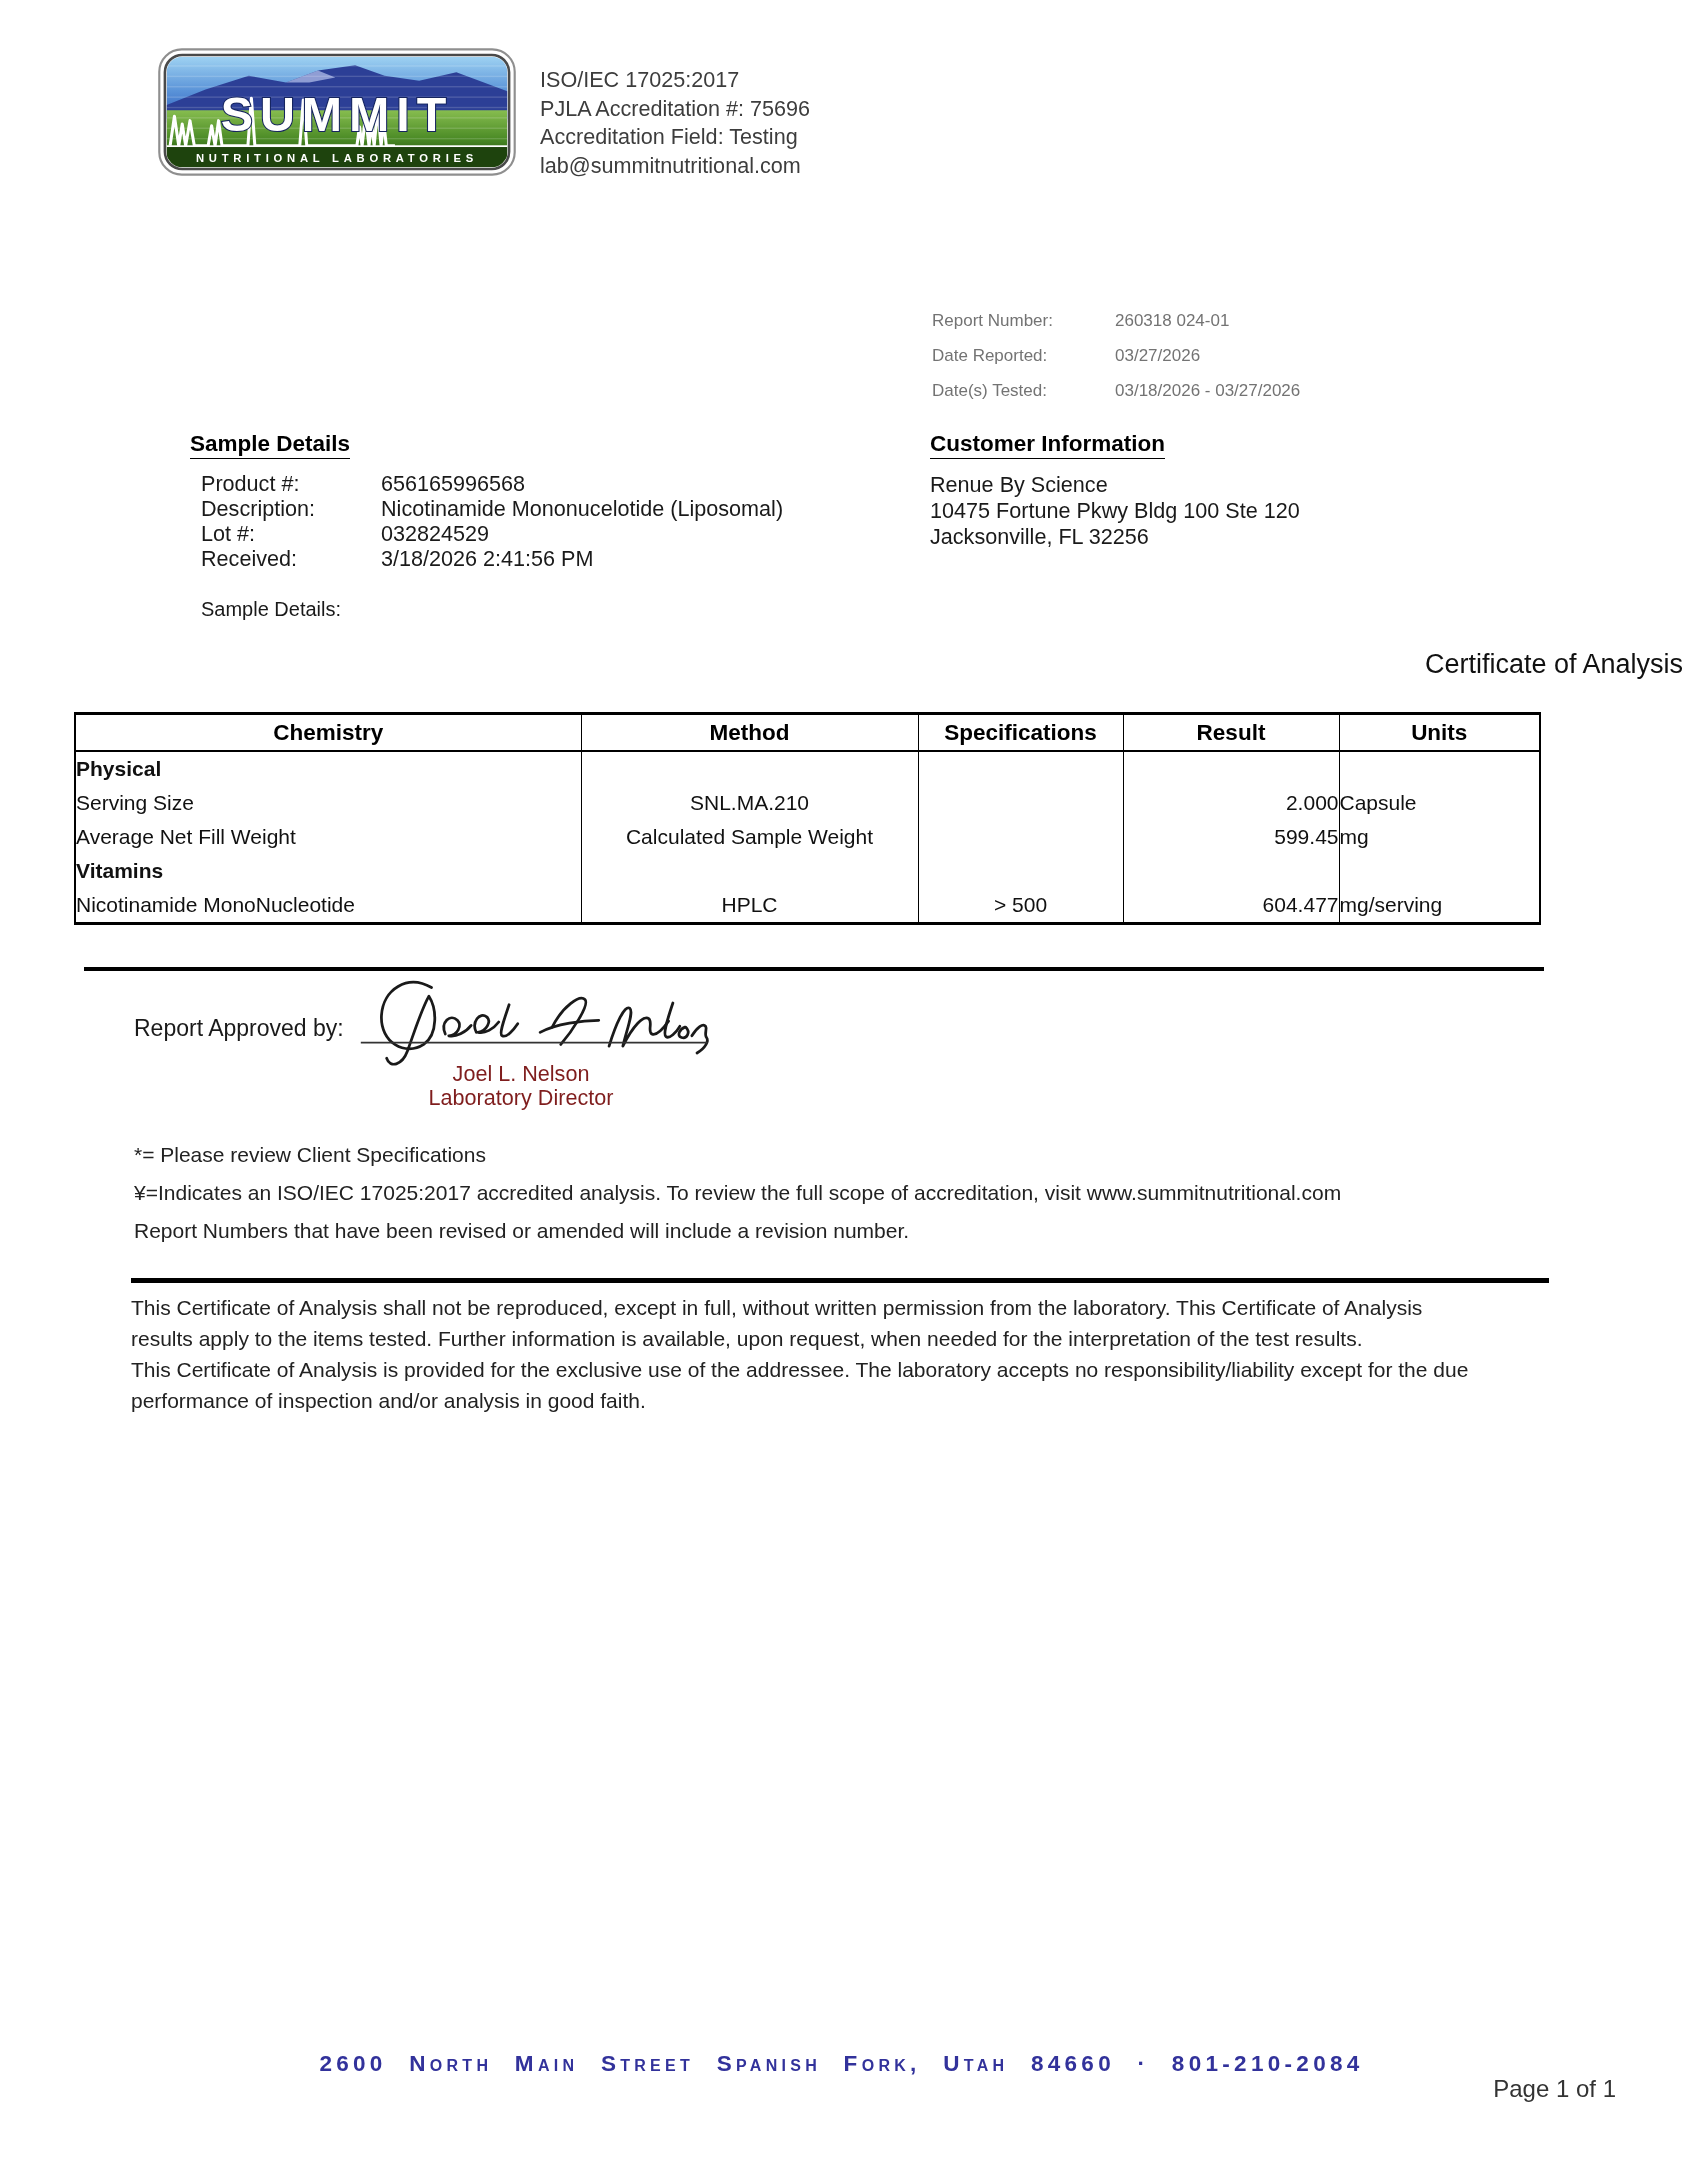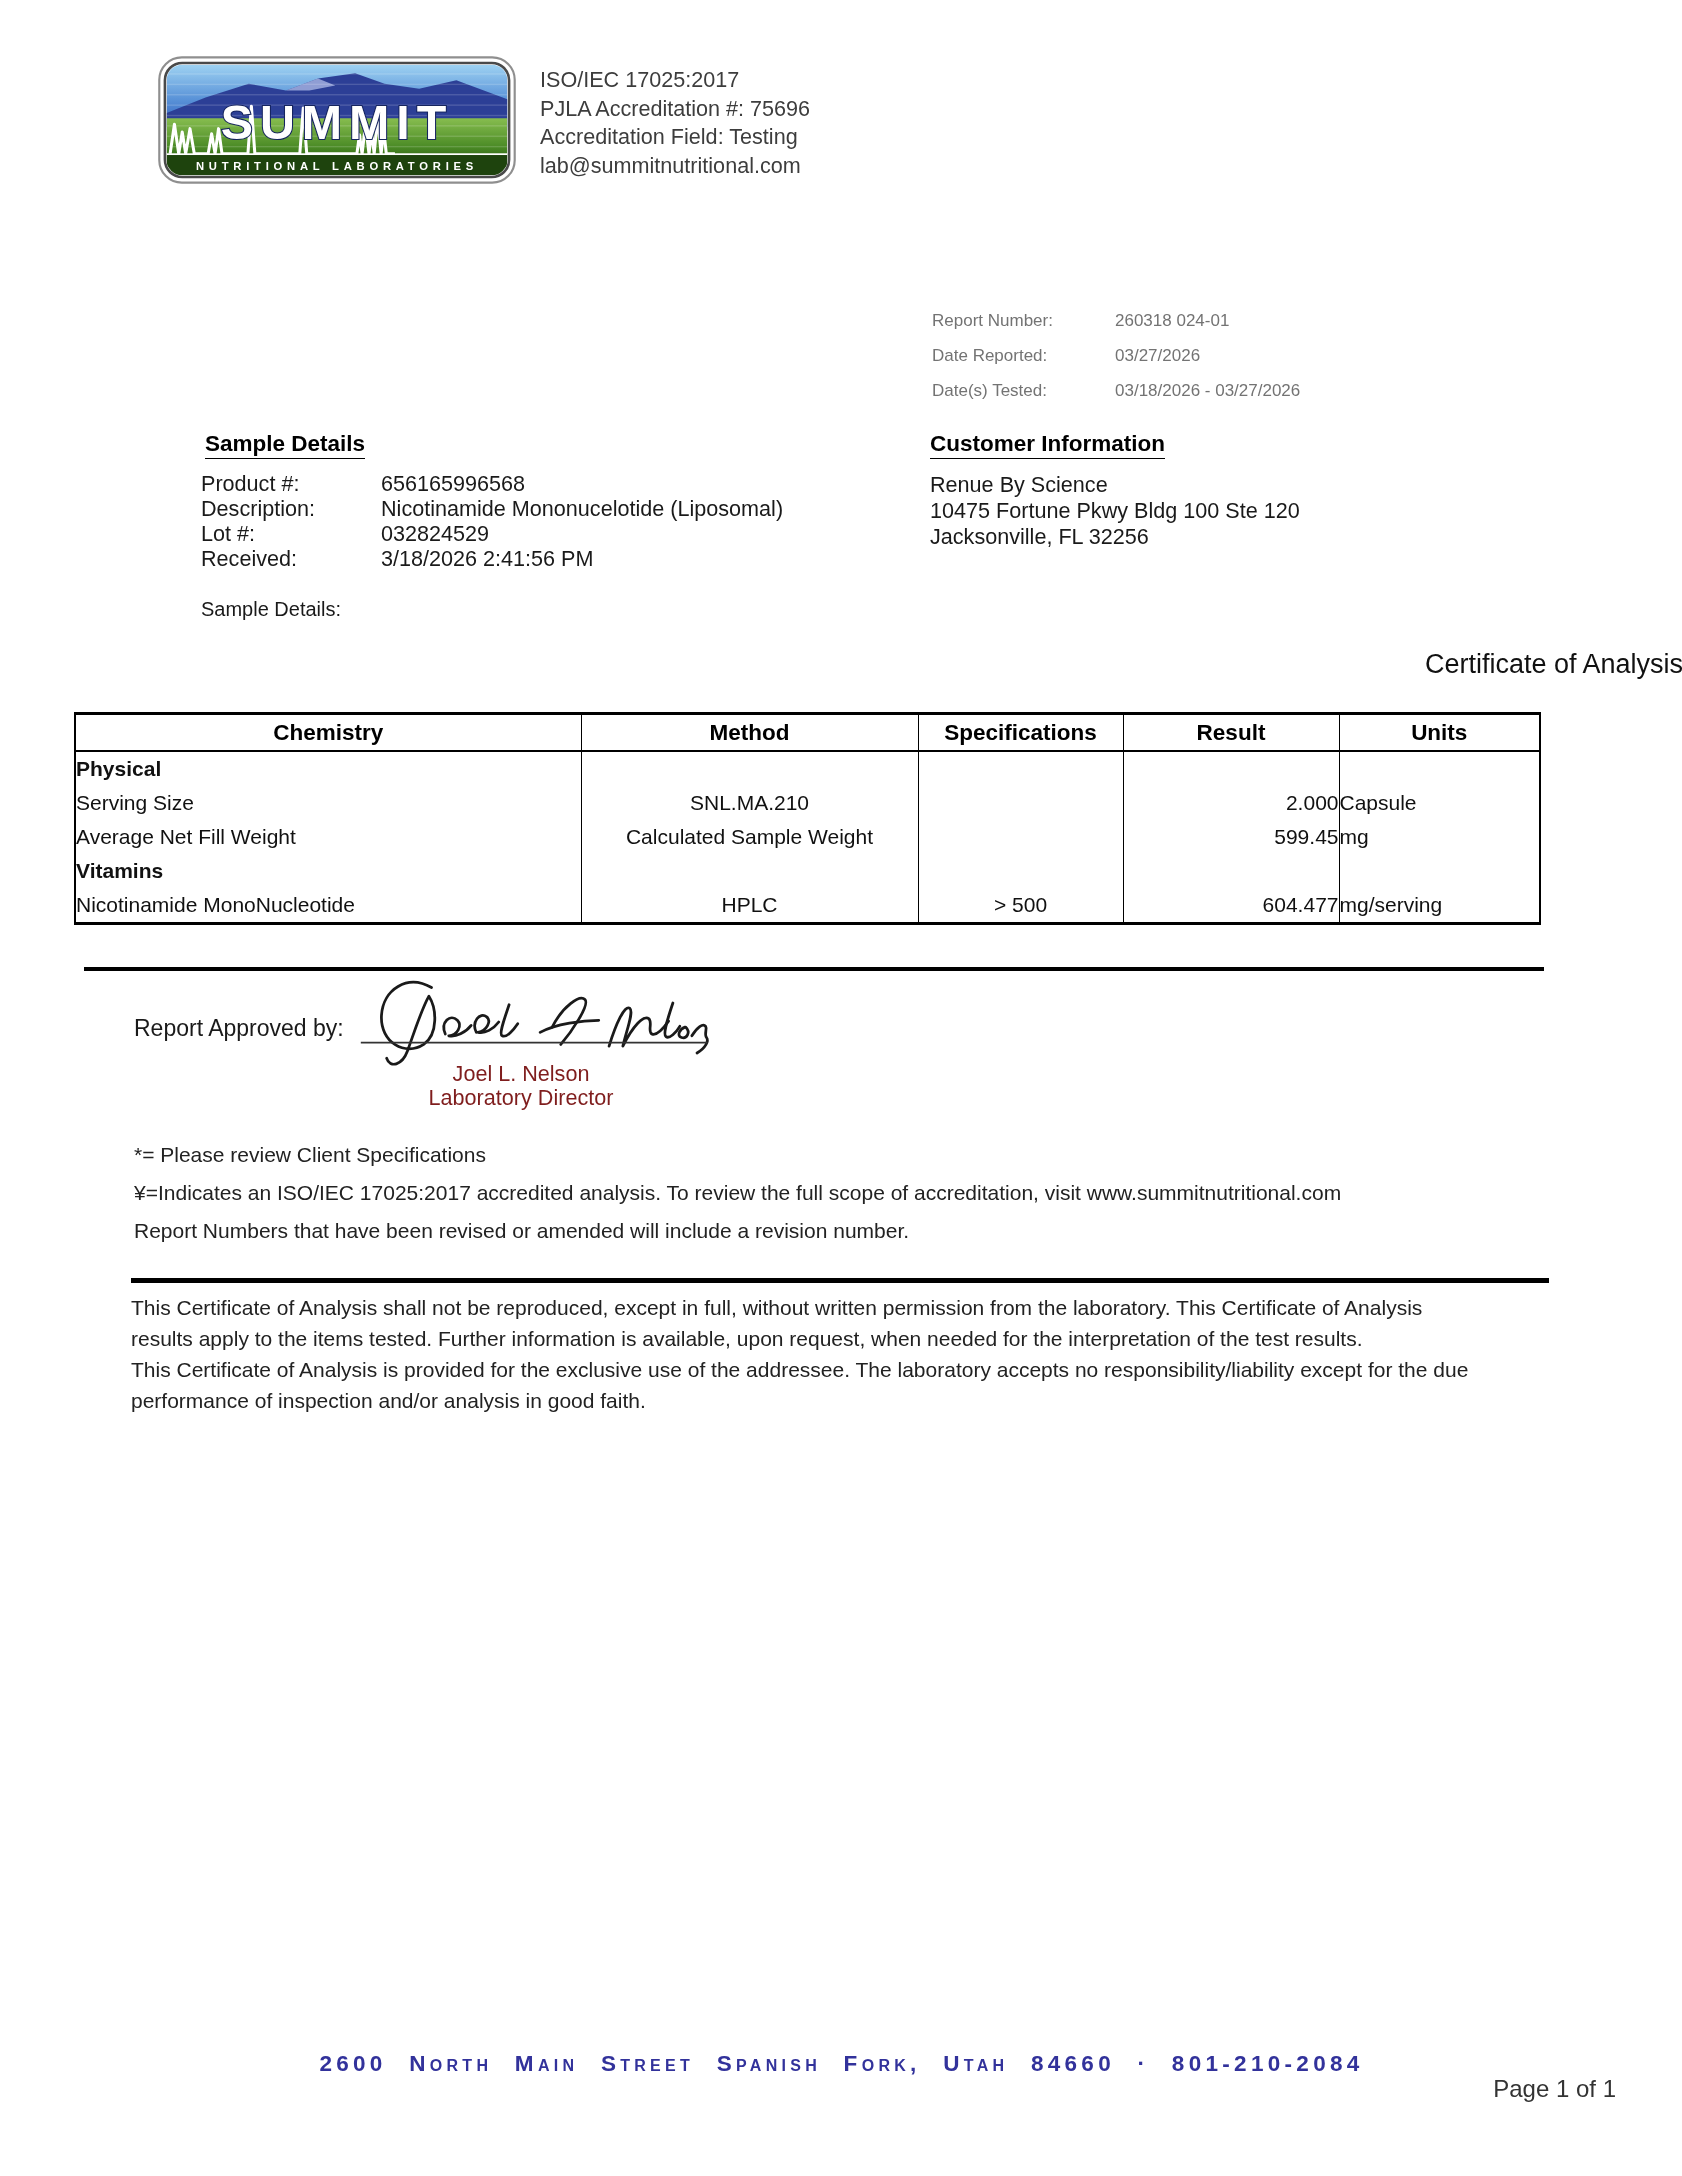--- a/index.html
+++ b/index.html
@@ -67,21 +67,21 @@
   .footer-address{left:0;top:2051px;width:1683px;text-align:center;
     font-size:22.5px;font-weight:bold;font-variant:small-caps;
     letter-spacing:4.3px;word-spacing:12px;}
   .page-num{right:67px;top:2075px;font-size:24px;color:#333;}
 </style>
 </head>
 <body>
 
 <div class="page">
 
-  <div class="abs" style="left:158px;top:56px;width:358px;height:112px;">
+  <div class="abs" style="left:158px;top:48px;width:358px;height:112px;">
     <svg width="358" height="128" viewBox="0 0 414 148">
       <defs>
         <linearGradient id="sky" x1="0" y1="0" x2="0" y2="1">
           <stop offset="0" stop-color="#9ed2f2"></stop>
             <stop offset="0.55" stop-color="#5a93d8"></stop>
             <stop offset="1" stop-color="#2f5fbe"></stop>
         </linearGradient>
         <linearGradient id="grass" x1="0" y1="0" x2="0" y2="1">
           <stop offset="0" stop-color="#87bd4f"></stop>
             <stop offset="0.6" stop-color="#4a8a25"></stop>
@@ -132,21 +132,21 @@
     <div class="row">
       <span class="lbl">Date Reported:</span>
       <span class="val">03/27/2026</span>
     </div>
     <div class="row">
       <span class="lbl">Date(s) Tested:</span>
       <span class="val">03/18/2026 - 03/27/2026</span>
     </div>
   </div>
 
-  <div class="abs" style="left:205px;top:431px;">
+  <div class="abs" style="left:190px;top:431px;">
     <span class="section-heading">Sample Details</span>
   </div>
   <div class="abs" style="left:201px;top:471px;">
     <div class="kv-row">
       <span class="lbl">Product #:</span>
       <span>656165996568</span>
     </div>
     <div class="kv-row">
       <span class="lbl">Description:</span>
       <span>Nicotinamide Mononucelotide (Liposomal)</span>

